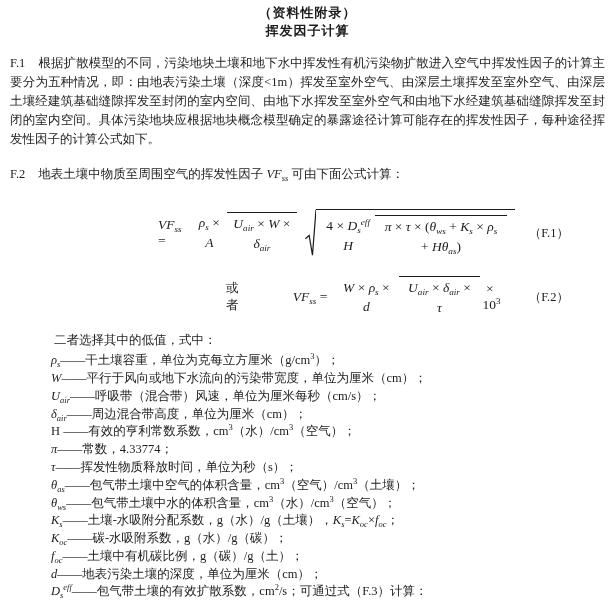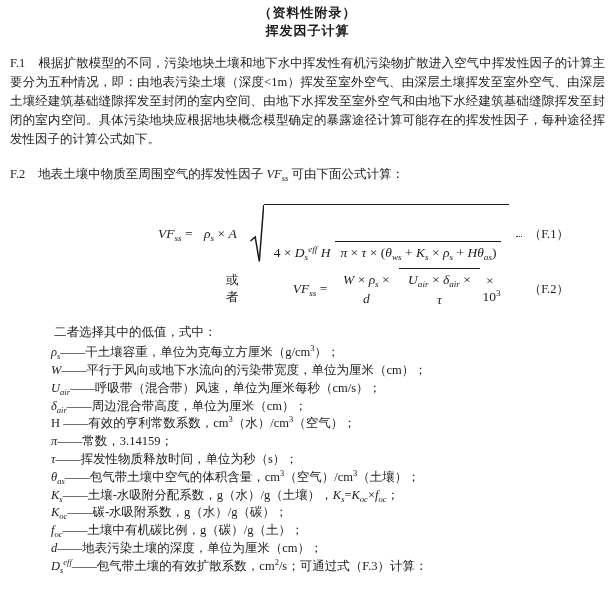--- a/index.html
+++ b/index.html
@@ -14,21 +14,21 @@
   .title{ text-align:center; font-weight:bold; font-size:13px; line-height:18px; letter-spacing:1px;}
 
   .para{ margin:0; text-align:justify; line-height:19px; }
   .para-f1{ margin-top:14px; }
   .para-f2{ margin-top:16px; }
   .plabel{ padding-right:13px; }
 
   
   .eqrow{ display:flex; align-items:center; font-size:13.5px; }
   .eqrow-1{ margin-top:20px; padding-left:148px; padding-right:36px; min-height:58px; }
-  .eqrow-2{ margin-top:4px; padding-left:216px; padding-right:36px; min-height:42px; }
+  .eqrow-2{ margin-top:14px; padding-left:216px; padding-right:36px; min-height:42px; }
   .eqprefix{ font-size:12.5px; margin-right:42px; }
   .frac{ display:inline-flex; flex-direction:row; align-items:center; text-align:center; margin:0 3px; vertical-align:middle; }
   .frac .num, .frac .den{ padding:1px 5px; line-height:1.45; white-space:nowrap; }
   .frac .den{ border-top:1px solid #1c1c1c; }
   .sqrt{ display:inline-flex; align-items:stretch; margin-left:5px; }
   .sqrt svg{ width:14px; height:auto; align-self:stretch; display:block; }
   .radicand{ border-top:1.4px solid #1c1c1c; display:inline-flex; align-items:flex-end; padding:1px 5px 0 2px; }
   .dotlead{ flex:1; height:0; border-bottom:1.7px dotted #3a3a3a; margin:0 7px; align-self:center; transform:translateY(2px); }
   .eqtag{ font-size:12.5px; white-space:nowrap; }
 
@@ -57,20 +57,21 @@
   </p>
 
   <p class="para para-f2">
     <span class="plabel">F.2</span><span><span class="seg seg-n">地表土壤中物质至周围空气的挥发性因子 </span><span class="seg seg-i">VF</span><span class="seg seg-isub">ss</span><span class="seg seg-n"> 可由下面公式计算：</span></span>
   </p>
 
   <div class="eqrow eqrow-1">
     <span class="math"><span class="seg seg-i">VF</span><span class="seg seg-isub">ss</span><span class="seg seg-n"> = </span></span>
     <span class="frac">
       <span class="num"><span class="seg seg-i">ρ</span><span class="seg seg-isub">s</span><span class="seg seg-n"> × </span><span class="seg seg-i">A</span></span>
+      <span class="den"><span class="seg seg-i">U</span><span class="seg seg-isub">air</span><span class="seg seg-n"> × </span><span class="seg seg-i">W</span><span class="seg seg-n"> × </span><span class="seg seg-i">δ</span><span class="seg seg-isub">air</span></span>
     </span>
     <span class="sqrt">
       <svg viewBox="0 0 14 60" preserveAspectRatio="none">
           <path d="M0.5 37 L5.2 33 L9.3 57.5 L13.7 1" fill="none" stroke="#1c1c1c" stroke-width="1.5"></path>
         </svg>
       <span class="radicand">
         <span class="frac">
           <span class="num"><span class="seg seg-n">4 × </span><span class="seg seg-i">D</span><span class="seg seg-isub">s</span><span class="seg seg-isup">eff</span><span class="seg seg-i"> H</span></span>
           <span class="den"><span class="seg seg-i">π</span><span class="seg seg-n"> × </span><span class="seg seg-i">τ</span><span class="seg seg-n"> × (</span><span class="seg seg-i">θ</span><span class="seg seg-isub">ws</span><span class="seg seg-n"> + </span><span class="seg seg-i">K</span><span class="seg seg-isub">s</span><span class="seg seg-n"> × </span><span class="seg seg-i">ρ</span><span class="seg seg-isub">s</span><span class="seg seg-n"> + </span><span class="seg seg-i">Hθ</span><span class="seg seg-isub">as</span><span class="seg seg-n">)</span></span>
         </span>
@@ -93,23 +94,24 @@
   </div>
 
   <p class="note">二者选择其中的低值，式中：</p>
 
   <div class="defs">
       <div class="defrow"><span class="seg seg-i">ρ</span><span class="seg seg-isub">s</span><span class="seg seg-n">——干土壤容重，单位为克每立方厘米（g/cm</span><span class="seg seg-sup">3</span><span class="seg seg-n">）；</span></div>
       <div class="defrow"><span class="seg seg-i">W</span><span class="seg seg-n">——平行于风向或地下水流向的污染带宽度，单位为厘米（cm）；</span></div>
       <div class="defrow"><span class="seg seg-i">U</span><span class="seg seg-isub">air</span><span class="seg seg-n">——呼吸带（混合带）风速，单位为厘米每秒（cm/s）；</span></div>
       <div class="defrow"><span class="seg seg-i">δ</span><span class="seg seg-isub">air</span><span class="seg seg-n">——周边混合带高度，单位为厘米（cm）；</span></div>
       <div class="defrow"><span class="seg seg-n">H ——有效的亨利常数系数，cm</span><span class="seg seg-sup">3</span><span class="seg seg-n">（水）/cm</span><span class="seg seg-sup">3</span><span class="seg seg-n">（空气）；</span></div>
-      <div class="defrow"><span class="seg seg-i">π</span><span class="seg seg-n">——常数，3.14159；</span></div>
+      <div class="defrow"><span class="seg seg-i">π</span><span class="seg seg-n">——常数，4.33774；</span></div>
       <div class="defrow"><span class="seg seg-i">τ</span><span class="seg seg-n">——挥发性物质释放时间，单位为秒（s）；</span></div>
       <div class="defrow"><span class="seg seg-i">θ</span><span class="seg seg-isub">as</span><span class="seg seg-n">——包气带土壤中空气的体积含量，cm</span><span class="seg seg-sup">3</span><span class="seg seg-n">（空气）/cm</span><span class="seg seg-sup">3</span><span class="seg seg-n">（土壤）；</span></div>
+      <div class="defrow"><span class="seg seg-i">θ</span><span class="seg seg-isub">ws</span><span class="seg seg-n">——包气带土壤中水的体积含量，cm</span><span class="seg seg-sup">3</span><span class="seg seg-n">（水）/cm</span><span class="seg seg-sup">3</span><span class="seg seg-n">（空气）；</span></div>
       <div class="defrow"><span class="seg seg-i">K</span><span class="seg seg-isub">s</span><span class="seg seg-n">——土壤-水吸附分配系数，g（水）/g（土壤），</span><span class="seg seg-i">K</span><span class="seg seg-isub">s</span><span class="seg seg-n">=</span><span class="seg seg-i">K</span><span class="seg seg-isub">oc</span><span class="seg seg-n">×</span><span class="seg seg-i">f</span><span class="seg seg-isub">oc</span><span class="seg seg-n">；</span></div>
       <div class="defrow"><span class="seg seg-i">K</span><span class="seg seg-isub">oc</span><span class="seg seg-n">——碳-水吸附系数，g（水）/g（碳）；</span></div>
       <div class="defrow"><span class="seg seg-i">f</span><span class="seg seg-isub">oc</span><span class="seg seg-n">——土壤中有机碳比例，g（碳）/g（土）；</span></div>
       <div class="defrow"><span class="seg seg-i">d</span><span class="seg seg-n">——地表污染土壤的深度，单位为厘米（cm）；</span></div>
       <div class="defrow"><span class="seg seg-i">D</span><span class="seg seg-isub">s</span><span class="seg seg-isup">eff</span><span class="seg seg-n">——包气带土壤的有效扩散系数，cm</span><span class="seg seg-sup">2</span><span class="seg seg-n">/s；可通过式（F.3）计算：</span></div>
     </div>
 
 </div>
 
 </body></html>

